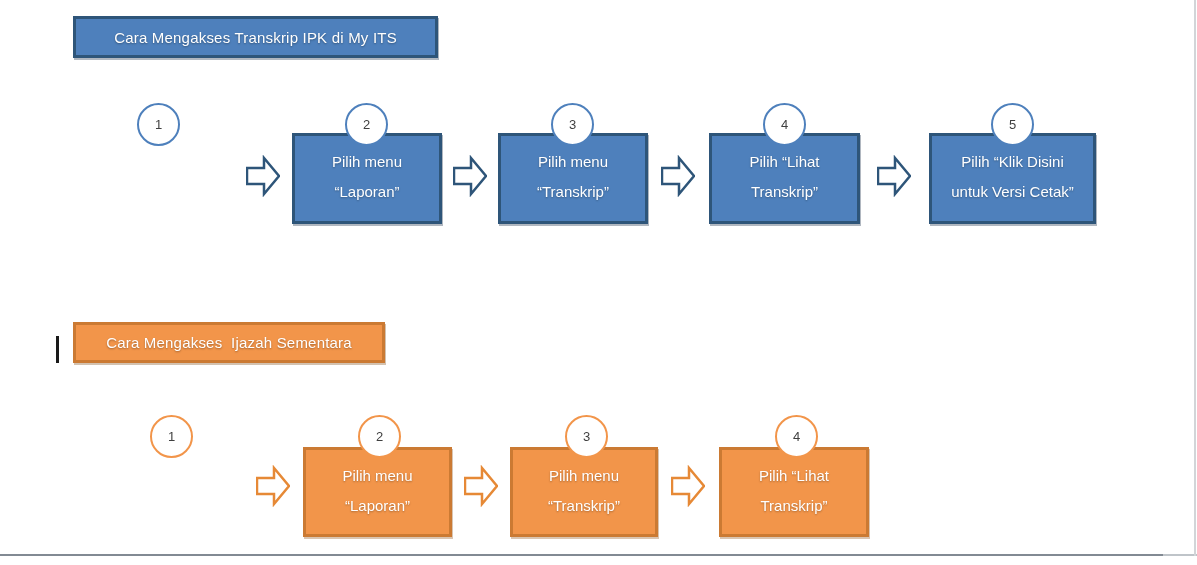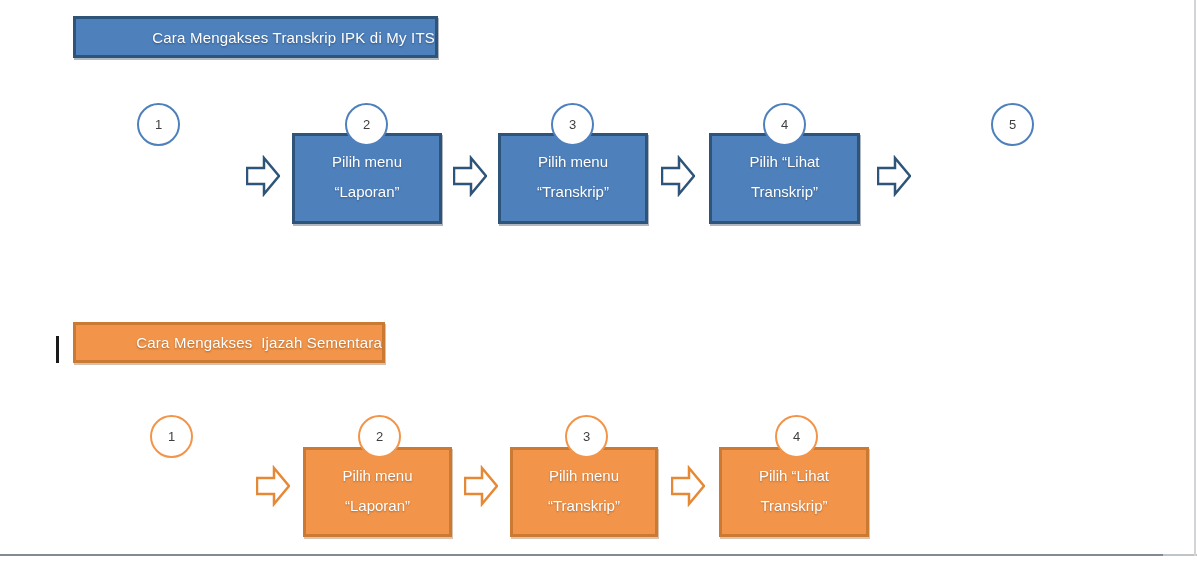--- a/index.html
+++ b/index.html
@@ -11,22 +11,22 @@
   .page{
     position:relative;width:1197px;height:565px;background:#fff;overflow:hidden;
     font-family:"Liberation Sans","DejaVu Sans",sans-serif;
   }
   .title-box{
     position:absolute;display:flex;align-items:center;justify-content:center;
     box-sizing:border-box;border:3px solid;color:var(--text-on-box);
     font-size:15px;letter-spacing:.2px;text-shadow:0 1px 2px rgba(0,0,0,.35);
   }
   .title-box span{white-space:pre-wrap;}
-  .title-box.blue{background:var(--blue-fill);border-color:var(--blue-border);box-shadow:1px 2px 0 rgba(30,50,75,.35);justify-content:flex-end;}
-  .title-box.orange{background:var(--orange-fill);border-color:var(--orange-border);box-shadow:1px 2px 0 rgba(130,80,30,.35);justify-content:flex-end;}
+  .title-box.blue{background:var(--blue-fill);border-color:var(--blue-border);box-shadow:1px 2px 0 rgba(30,50,75,.35);}
+  .title-box.orange{background:var(--orange-fill);border-color:var(--orange-border);box-shadow:1px 2px 0 rgba(130,80,30,.35);}
   .box{
     position:absolute;box-sizing:border-box;border:3px solid;
     color:var(--text-on-box);font-size:15px;text-align:center;
     padding:11px 12px 0;line-height:30px;text-shadow:0 1px 2px rgba(0,0,0,.3);
   }
   .box.blue{background:var(--blue-fill);border-color:var(--blue-border);box-shadow:1px 2px 0 rgba(30,50,75,.35);}
   .box.orange{background:var(--orange-fill);border-color:var(--orange-border);box-shadow:1px 2px 0 rgba(150,90,35,.35);}
   .circle{
     position:absolute;width:43px;height:43px;border-radius:50%;
     background:#fff;box-sizing:border-box;border:2.5px solid;
@@ -83,20 +83,23 @@
   <div class="box blue" style="left:709px;top:133px;width:151px;height:91px">
     <span>Pilih “Lihat Transkrip”</span>
   </div>
   <div class="circle blue-c" style="left:763px;top:103px">
     <span>4</span>
   </div>
   <svg class="arrow blue-a" style="left:877px;top:155px" width="34" height="42" viewBox="0 0 34 42">
       <polygon points="1,13 18,13 18,3 33,21 18,39 18,29 1,29"></polygon>
     </svg>
 
+  <div class="box blue" style="left:929px;top:133px;width:167px;height:91px">
+    <span>Pilih “Klik Disini untuk Versi Cetak”</span>
+  </div>
   <div class="circle blue-c" style="left:991px;top:103px">
     <span>5</span>
   </div>
 
   <div class="text-cursor"></div>
 
   <div class="title-box orange" style="left:73px;top:322px;width:312px;height:41px">
     <span>Cara Mengakses  Ijazah Sementara</span>
   </div>
 

